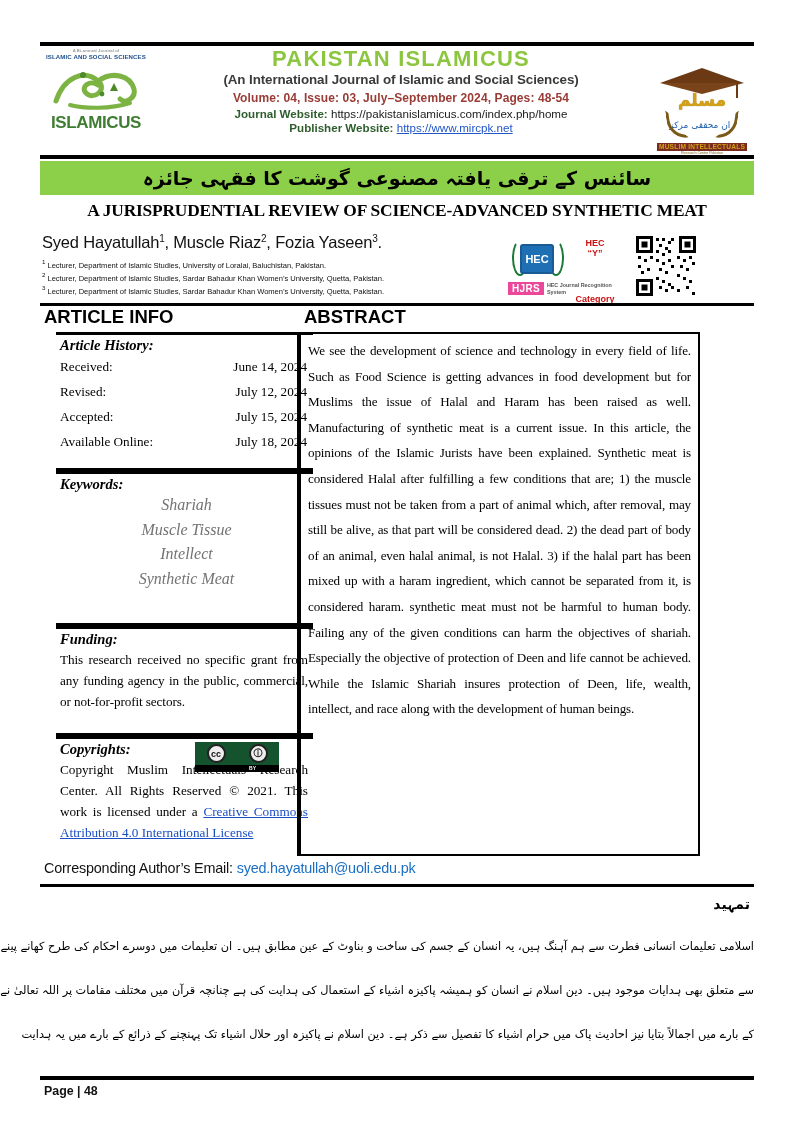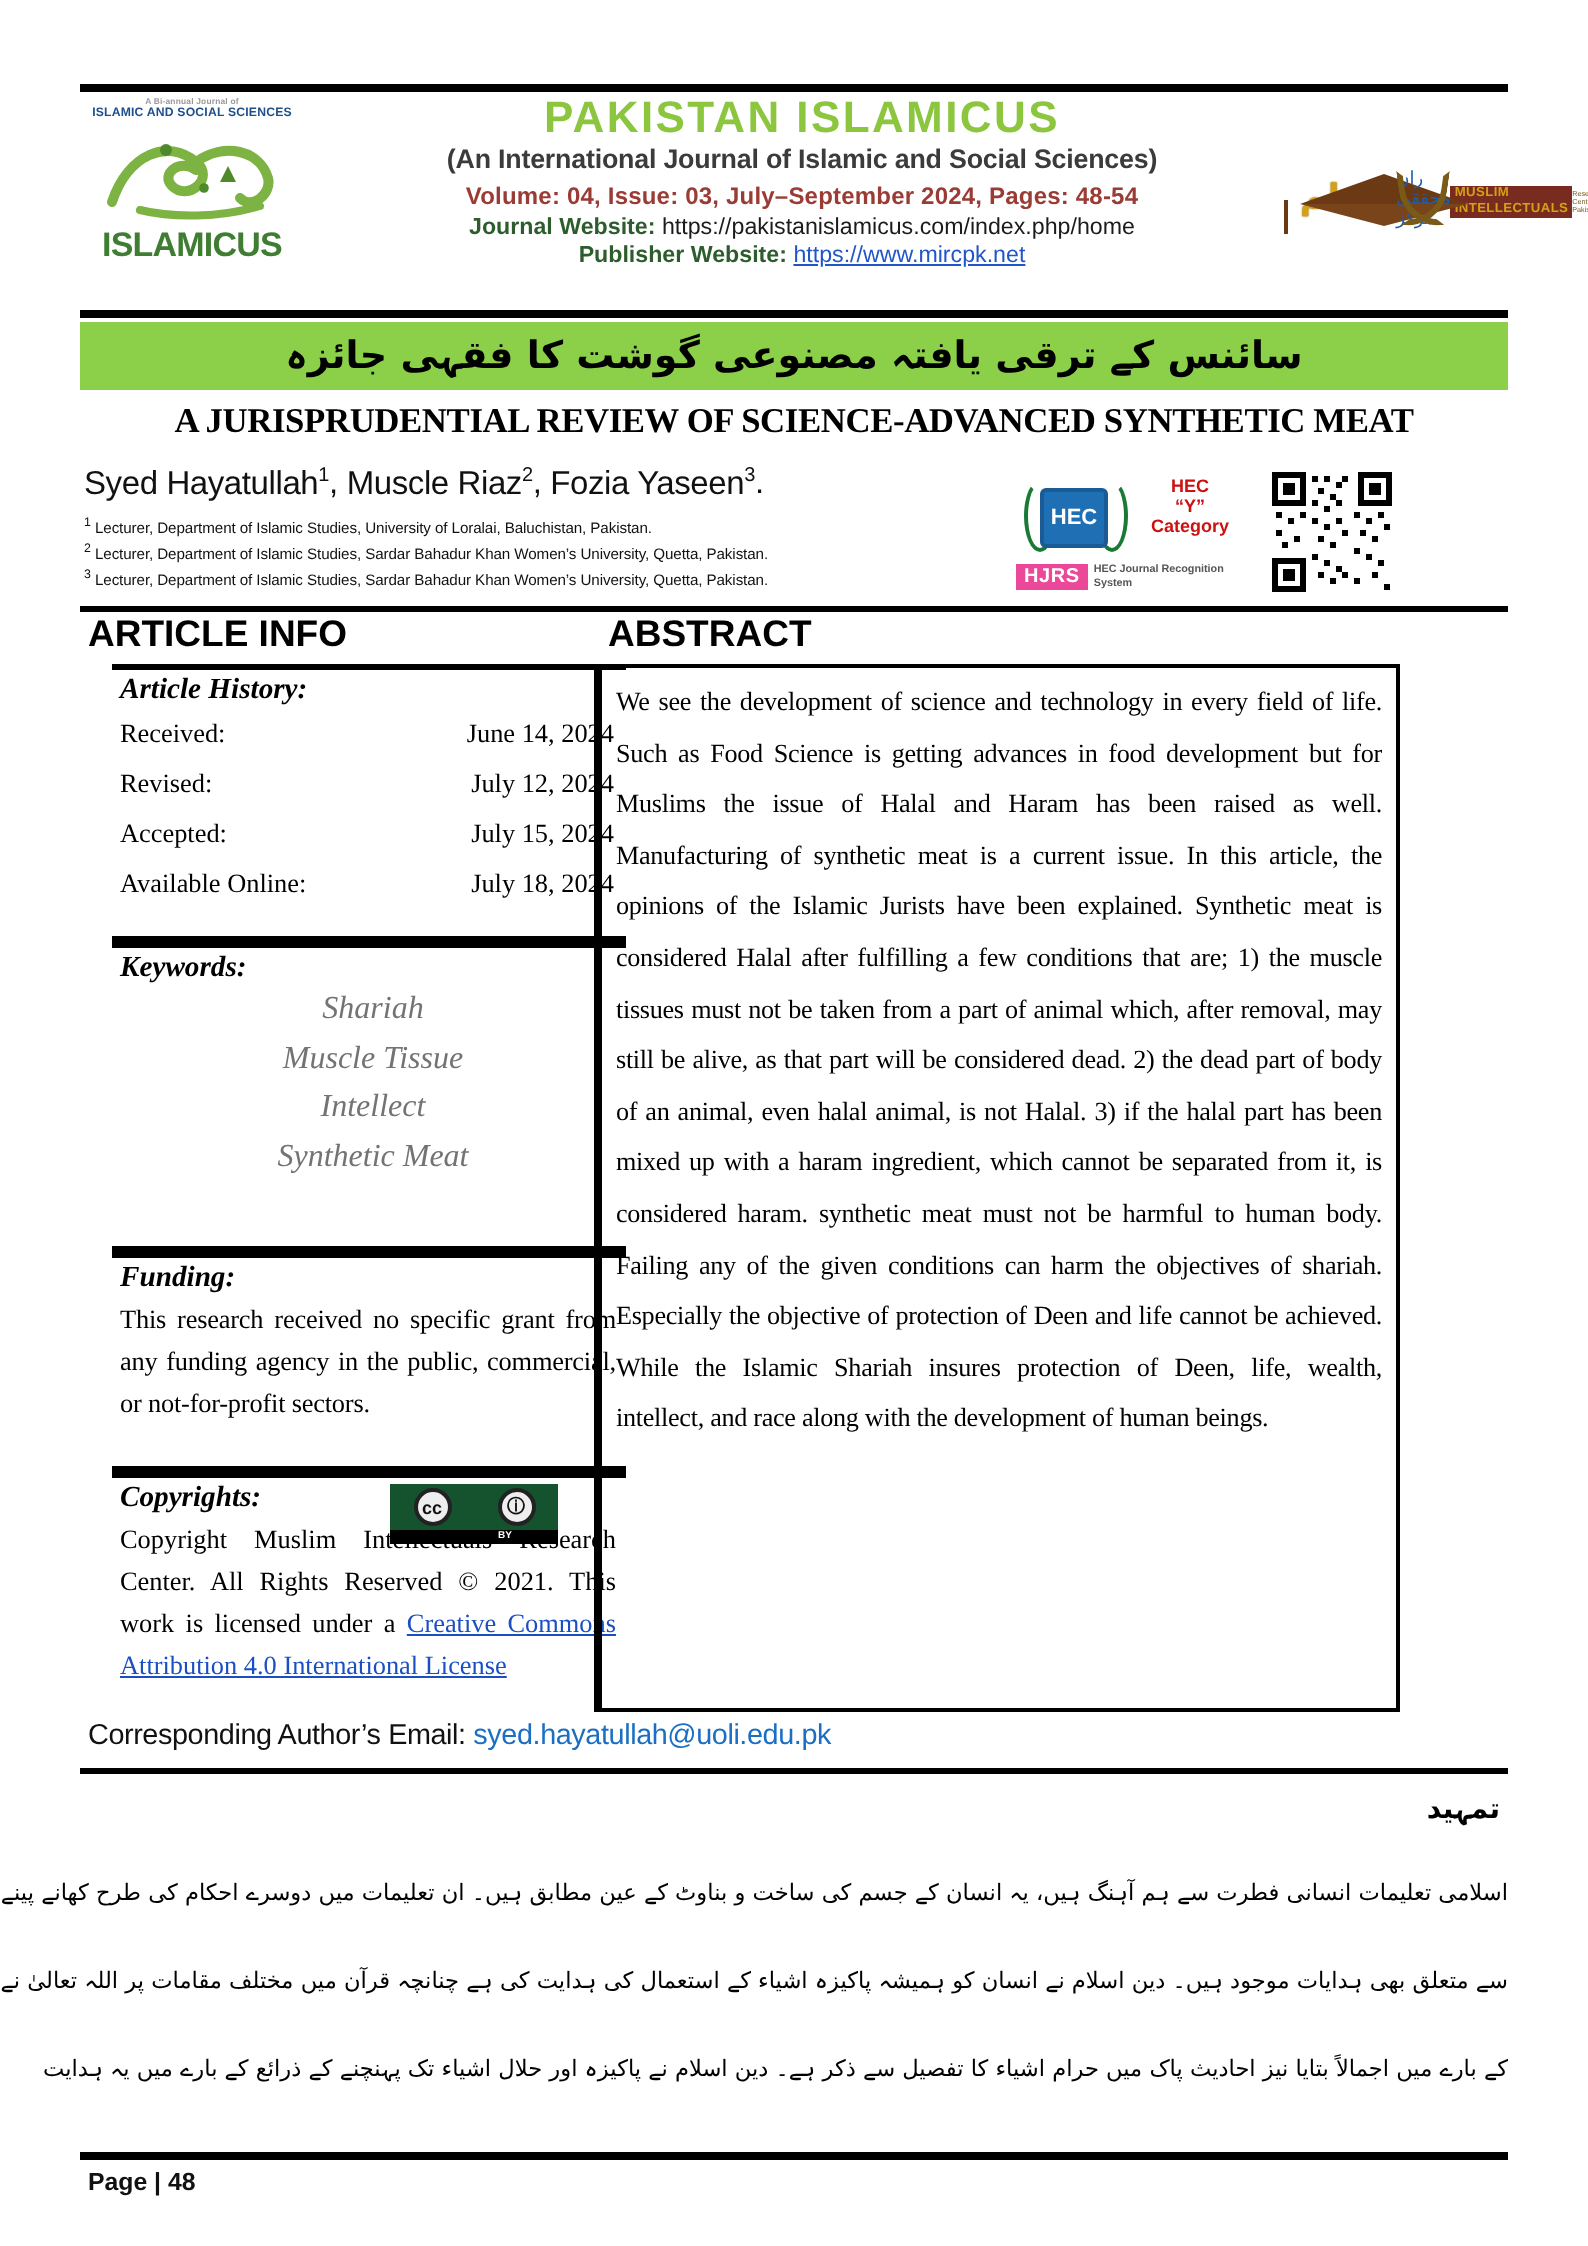--- a/index.html
+++ b/index.html
@@ -64,21 +64,21 @@
   }
   .jline {
     font-family:"Liberation Sans", sans-serif;
     font-size:11.6px; margin-top:1.5px; color:#1b1b1b;
   }
   .jline b { color:#2d5d2d; }
   .jlink { color:#2156c8; text-decoration:underline; }
   .jurl { color:#1b1b1b; }
   
   .logo-right {
-    width:104px; display:flex; flex-direction:row; align-items:center; justify-content:flex-start;
+    width:104px; display:flex; flex-direction:column; align-items:center; justify-content:flex-end;
     padding-top:1px;
   }
   .cap { width:84px; height:28px; position:relative; }
   .cap .board {
     position:absolute; left:0; top:0; width:0; height:0;
     border-left:42px solid transparent; border-right:42px solid transparent;
     border-bottom:15px solid #6b3a15;
   }
   .cap .board2 {
     position:absolute; left:0; top:15px; width:0; height:0;
@@ -153,21 +153,21 @@
   }
   .hec-emblem .wr-l, .hec-emblem .wr-r {
     position:absolute; top:2px; width:16px; height:36px; border:2px solid #1a7a35;
     border-radius:50%/50%;
   }
   .hec-emblem .wr-l { left:0; border-right-color:transparent; border-top-color:transparent; }
   .hec-emblem .wr-r { right:0; border-left-color:transparent; border-top-color:transparent; }
   .hec-text { position:absolute; left:58px; top:0px; text-align:center; width:58px; }
   .hec-text .t1 { font-family:"Liberation Sans", sans-serif; font-size:9px; font-weight:bold; color:#cc1111; }
   .hec-text .t2 { font-family:"Liberation Sans", sans-serif; font-size:9px; font-weight:bold; color:#cc1111; }
-  .hec-text .t3 { font-family:"Liberation Sans", sans-serif; font-size:9px; font-weight:bold; color:#cc1111; }
+  .hec-text .t3 { font-family:"Liberation Sans", sans-serif; font-size:9px; font-weight:bold; color:#cc1111;margin-top:36px; }
   .hjrs-row { position:absolute; left:0px; top:44px; display:flex; align-items:center; }
   .hjrs-badge {
     background:#ec4899; color:#fff; font-family:"Liberation Sans", sans-serif;
     font-size:10px; font-weight:bold; padding:1px 4px; letter-spacing:.3px;text-align:center;
   }
   .hjrs-txt {
     margin-left:3px; font-family:"Liberation Sans", sans-serif; font-size:5.4px;
     color:#555; font-weight:bold; line-height:1.25;
   }
   .qr { position:absolute; right:0px; top:0px; width:60px; height:60px; }

